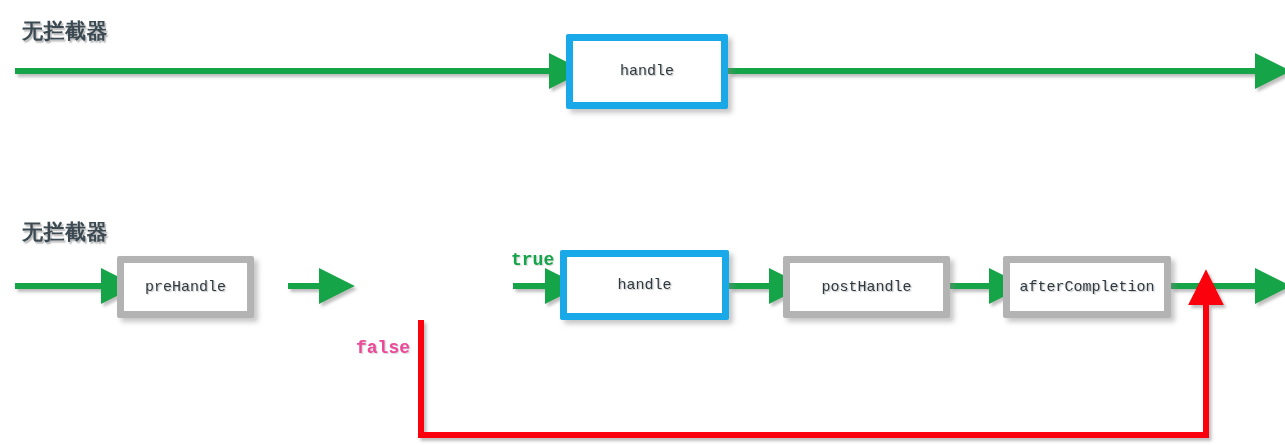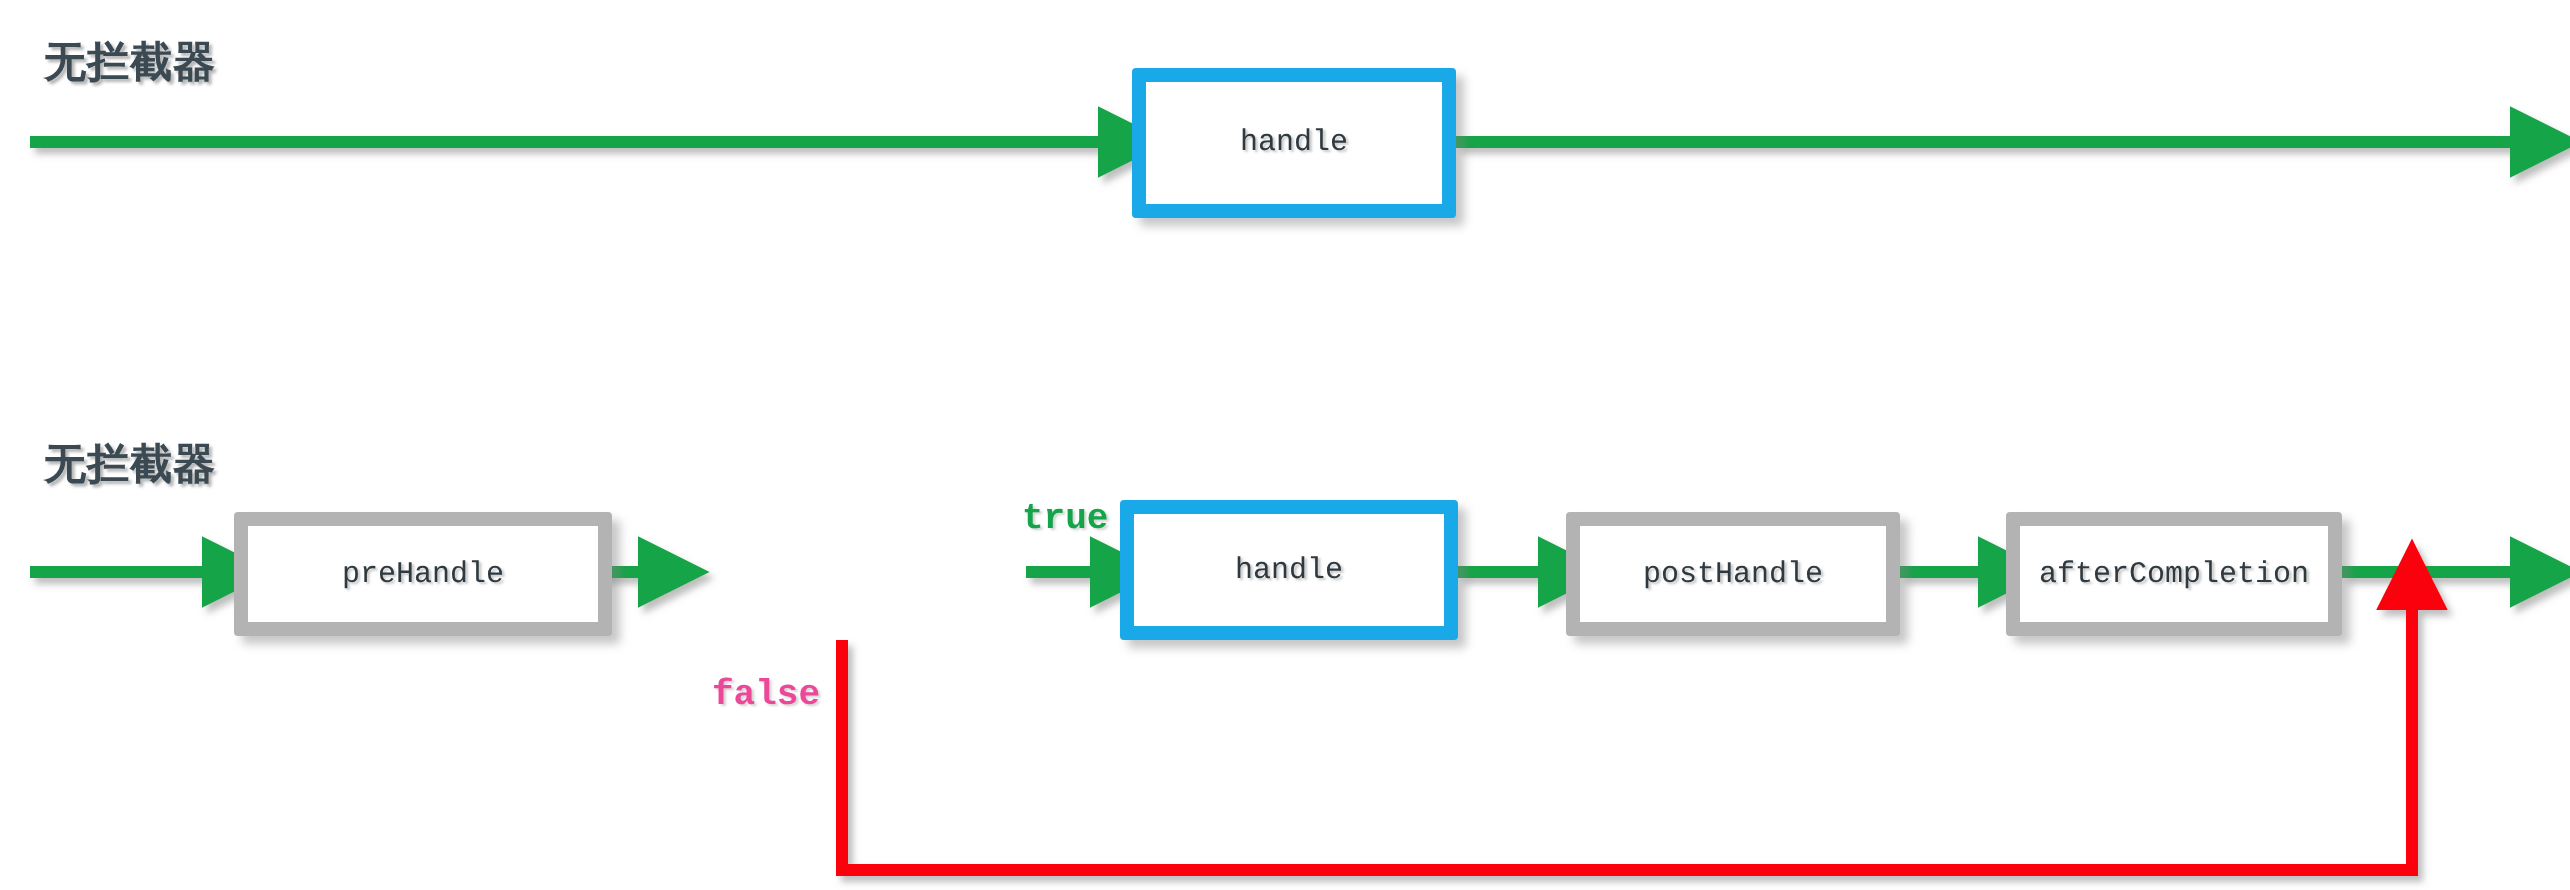--- a/index.html
+++ b/index.html
@@ -128,21 +128,21 @@
   </svg>
 
   <div class="section-title" style="left:22px; top:17px;">无拦截器</div>
 
   <div class="section-title" style="left:22px; top:218px;">无拦截器</div>
 
   <div class="node node-blue" style="left:566px; top:34px; width:162px; height:75px;">
     <span>handle</span>
   </div>
 
-  <div class="node node-gray" style="left:117px; top:256px; width:189px; height:62px;">
+  <div class="node node-gray" style="left:117px; top:256px; width:137px; height:62px;">
     <span>preHandle</span>
   </div>
 
 
   <div class="node node-blue" style="left:560px; top:250px; width:169px; height:70px;">
     <span>handle</span>
   </div>
 
   <div class="node node-gray" style="left:783px; top:256px; width:167px; height:62px;text-align:right;">
     <span>postHandle</span>

